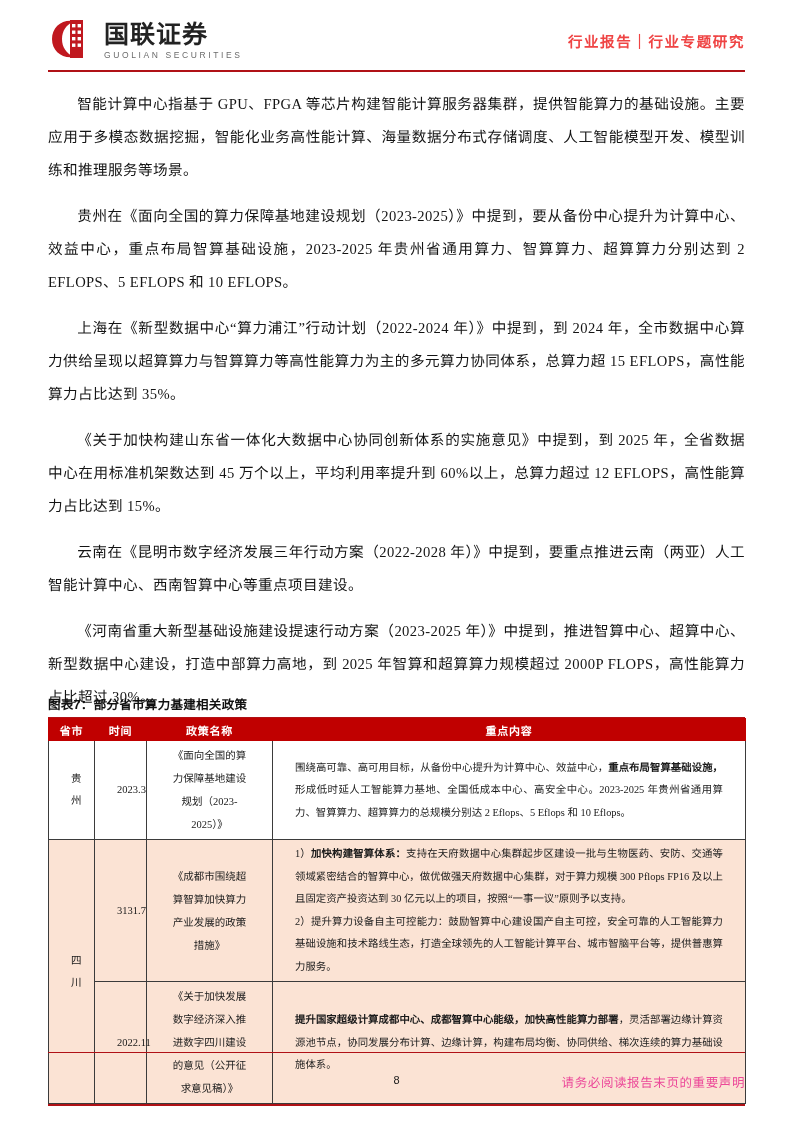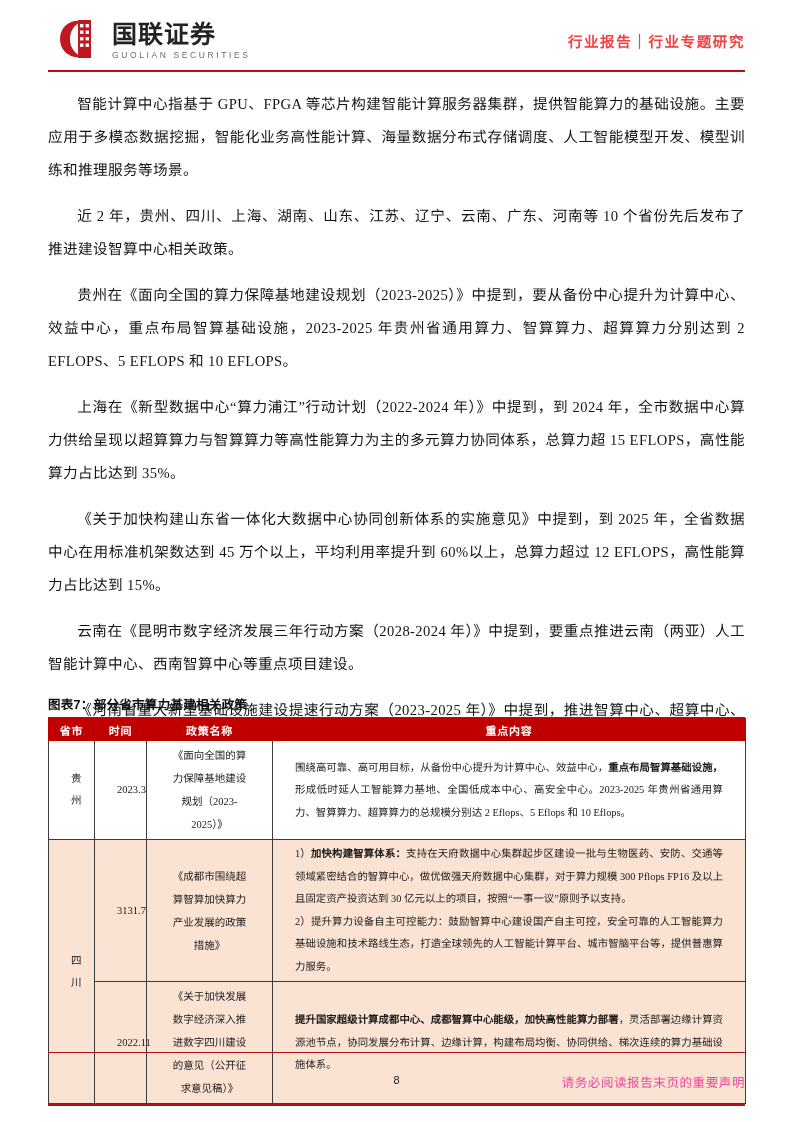--- a/index.html
+++ b/index.html
@@ -28,21 +28,21 @@
   
   .page-header {
     position: absolute;
     left: 0;
     top: 0;
     width: 793px;
     height: 76px;
   }
   .brand {
     position: absolute;
-    left: 58px;
+    left: 50px;
     top: 17px;
     display: flex;
     align-items: flex-end;
     gap: 8px;
   }
   .brand-mark {
     position: relative;
     width: 46px;
     height: 44px;
   }
@@ -249,25 +249,24 @@
         <span class="brand-en">GUOLIAN SECURITIES</span>
       </span>
     </div>
 
     <div class="header-title">行业报告｜行业专题研究</div>
     <div class="header-rule"></div>
   </div>
 
   <div class="content" id="body-content">
       <p class="para">智能计算中心指基于 GPU、FPGA 等芯片构建智能计算服务器集群，提供智能算力的基础设施。主要应用于多模态数据挖掘，智能化业务高性能计算、海量数据分布式存储调度、人工智能模型开发、模型训练和推理服务等场景。</p>
-      <p class="para">近 2 年，贵州、四川、上海、湖南、山东、江苏、辽宁、云南、广东、河南等 10 个省份先后发布了推进建设智算中心相关政策。</p>
       <p class="para">贵州在《面向全国的算力保障基地建设规划（2023-2025）》中提到，要从备份中心提升为计算中心、效益中心，重点布局智算基础设施，2023-2025 年贵州省通用算力、智算算力、超算算力分别达到 2 EFLOPS、5 EFLOPS 和 10 EFLOPS。</p>
       <p class="para">上海在《新型数据中心“算力浦江”行动计划（2022-2024 年）》中提到，到 2024 年，全市数据中心算力供给呈现以超算算力与智算算力等高性能算力为主的多元算力协同体系，总算力超 15 EFLOPS，高性能算力占比达到 35%。</p>
       <p class="para">《关于加快构建山东省一体化大数据中心协同创新体系的实施意见》中提到，到 2025 年，全省数据中心在用标准机架数达到 45 万个以上，平均利用率提升到 60%以上，总算力超过 12 EFLOPS，高性能算力占比达到 15%。</p>
-      <p class="para">云南在《昆明市数字经济发展三年行动方案（2028-2024 年）》中提到，要重点推进云南（两亚）人工智能计算中心、西南智算中心等重点项目建设。</p>
+      <p class="para">云南在《昆明市数字经济发展三年行动方案（2022-2028 年）》中提到，要重点推进云南（两亚）人工智能计算中心、西南智算中心等重点项目建设。</p>
       <p class="para">《河南省重大新型基础设施建设提速行动方案（2023-2025 年）》中提到，推进智算中心、超算中心、新型数据中心建设，打造中部算力高地，到 2025 年智算和超算算力规模超过 2000P FLOPS，高性能算力占比超过 30%。</p>
     </div>
 
   <div class="exhibit">
     <div class="exhibit-title">图表7：部分省市算力基建相关政策</div>
     <div class="exhibit-rule-top"></div>
 
     <table class="policy">
       <colgroup>
         <col class="c-prov">

